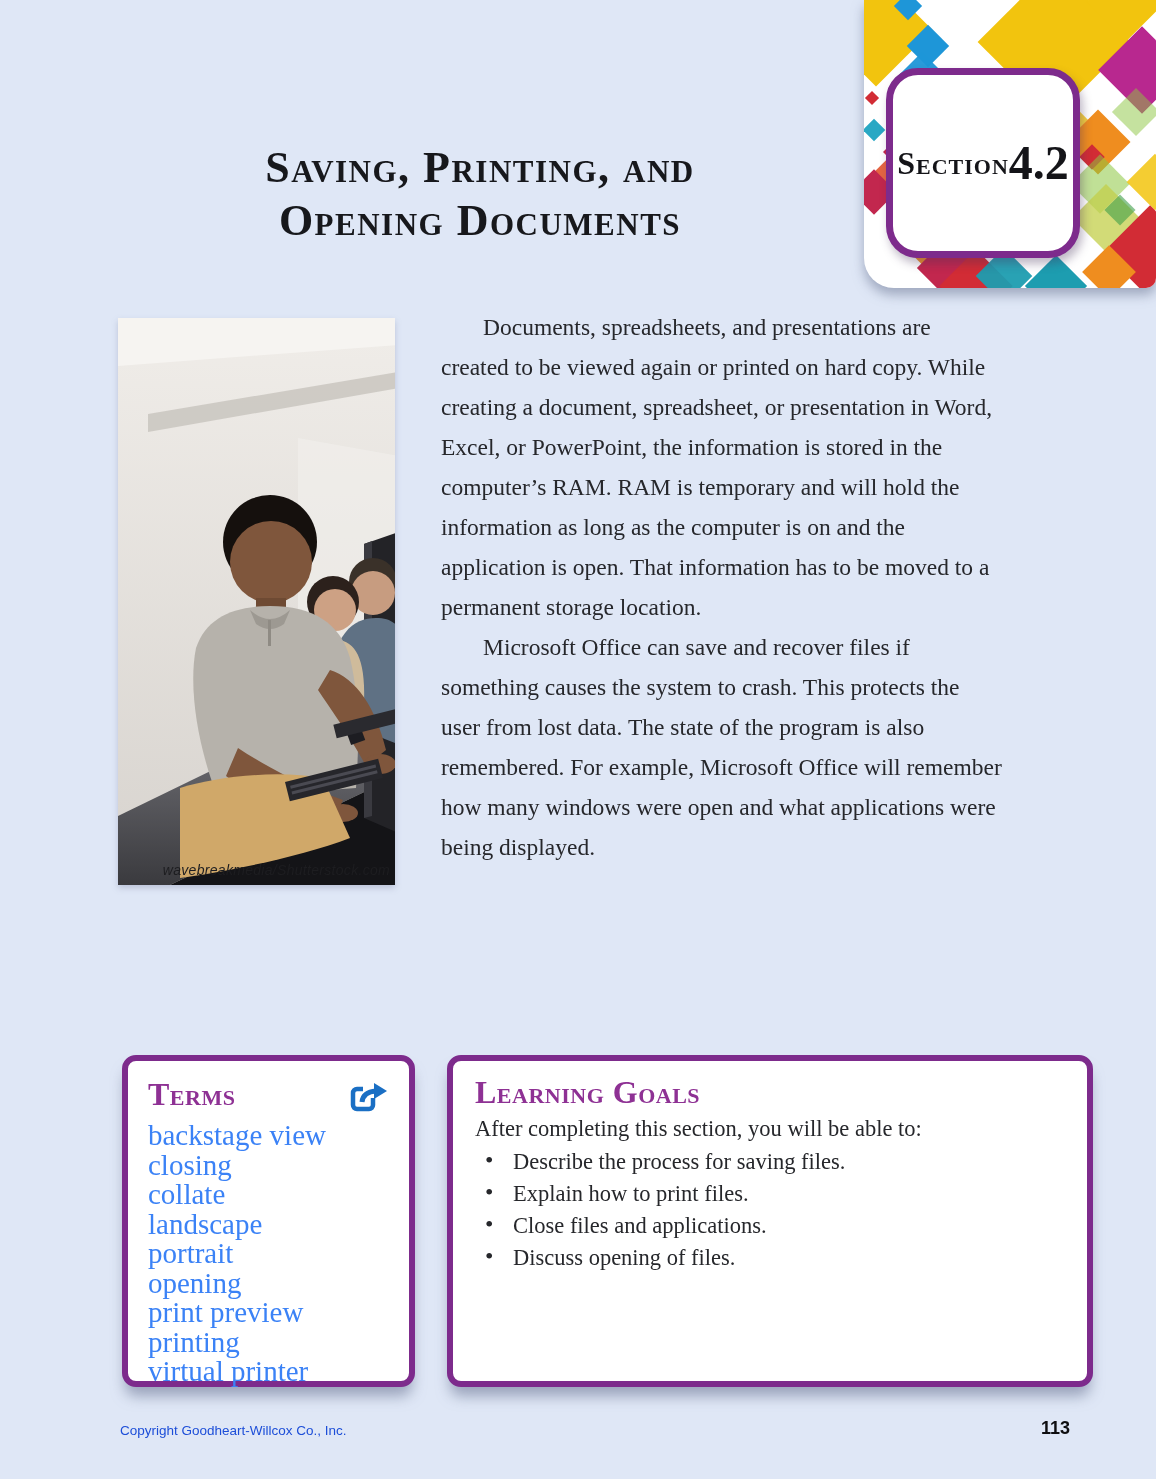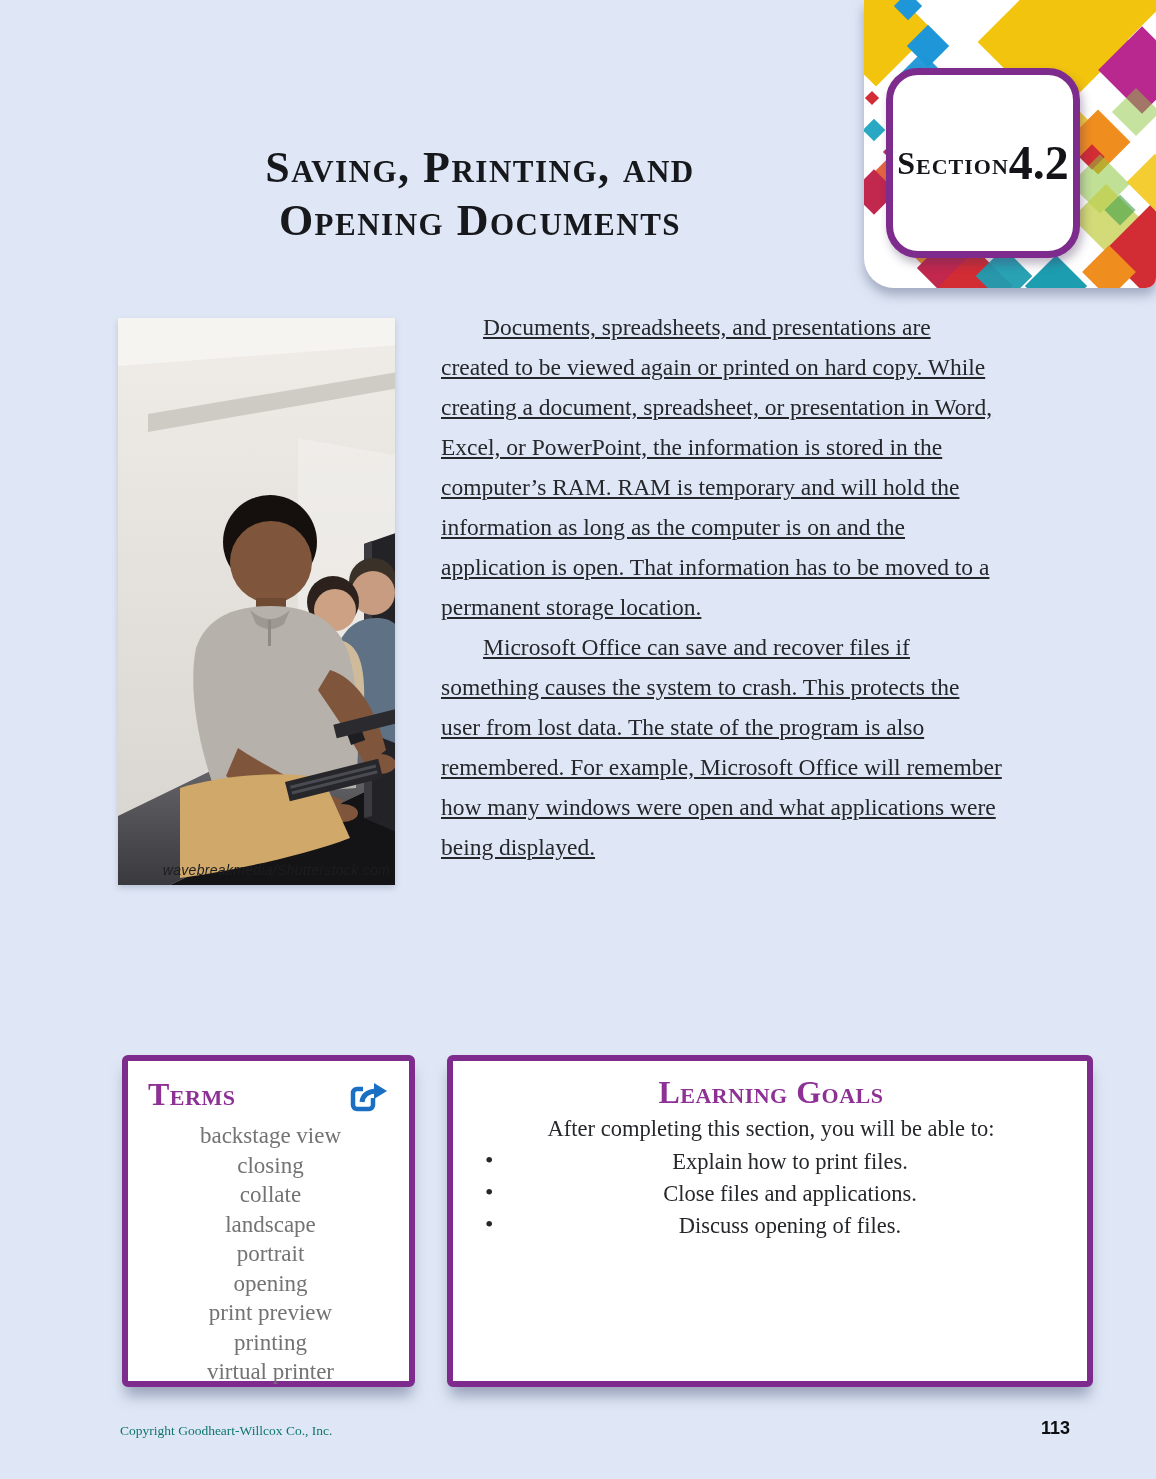--- a/index.html
+++ b/index.html
@@ -58,62 +58,61 @@
   .photo-credit{
     position:absolute;right:5px;bottom:7px;
     font-family:"Liberation Sans", sans-serif;
     font-style:italic;font-size:14px;color:#1d1d20;
     letter-spacing:.3px;
   }
 
   
   .body-copy{
     position:absolute;left:441px;top:307px;width:562px;
-    font-size:23.5px;line-height:40px;color:#26272b;text-decoration:underline;
+    font-size:23.5px;line-height:40px;color:#26272b;
   }
   .body-copy p{margin:0;text-indent:42px;}
 
   
   .feature-box{
     position:absolute;top:1055px;
     background:#ffffff;
     border:6px solid #7d2b8c;
-    border-radius:6px;
+    border-radius:14px;
     box-shadow:0 12px 14px -3px rgba(108,118,148,.6);
     box-sizing:border-box;
-    text-align:center;
   }
   .terms-box{left:122px;width:293px;height:332px;padding:14px 16px 0 20px;}
   .goals-box{left:447px;width:646px;height:332px;padding:12px 20px 0 22px;}
 
   .box-title{
     font-variant:small-caps;font-weight:700;
     font-size:32px;line-height:38px;
     color:#8e3194;letter-spacing:.5px;
   }
   .terms-head{display:flex;align-items:flex-start;justify-content:space-between;padding-right:4px;}
   .share-icon{margin-top:4px;cursor:pointer;}
 
   .terms-list{margin:4px 0 0 0;padding:0;list-style:none;
-    font-size:23px;line-height:29.5px;color:#737373;}
+    font-size:29px;line-height:29.5px;color:#3b82f6;}
 
   .goals-intro{margin:3px 0 0 0;font-size:22.5px;line-height:30px;color:#26272b;}
   .goals-list{margin:2px 0 0 0;padding:0;list-style:none;
     font-size:22.5px;line-height:31px;color:#26272b;}
   .goals-list li{position:relative;padding-left:38px;margin:1px 0;}
   .goals-list li::before{
     content:"\2022";position:absolute;left:10px;top:-1px;
     font-size:24px;color:#26272b;
   }
 
   
   .footer-copyright{
     position:absolute;left:120px;top:1423px;
-    font-family:Liberation Serif, serif;
-    font-size:13.5px;color:#0f766e;
+    font-family:Liberation Sans, sans-serif;
+    font-size:13.5px;color:#1d4ed8;
   }
   .page-number{
     position:absolute;right:86px;top:1418px;
     font-family:"Liberation Sans", sans-serif;
     font-weight:700;font-size:18px;color:#0e0e10;
   }
 </style>
 </head>
 <body>
 
@@ -240,20 +239,21 @@
       <li>print preview</li>
       <li>printing</li>
       <li>virtual printer</li>
     </ul>
   </div>
 
   <div class="feature-box goals-box">
     <div class="box-title">Learning Goals</div>
     <p class="goals-intro">After completing this section, you will be able to:</p>
     <ul class="goals-list">
+      <li>Describe the process for saving files.</li>
       <li>Explain how to print files.</li>
       <li>Close files and applications.</li>
       <li>Discuss opening of files.</li>
     </ul>
   </div>
 
   <div class="footer-copyright">Copyright Goodheart-Willcox Co., Inc.</div>
   <div class="page-number">113</div>
 
 </div>

